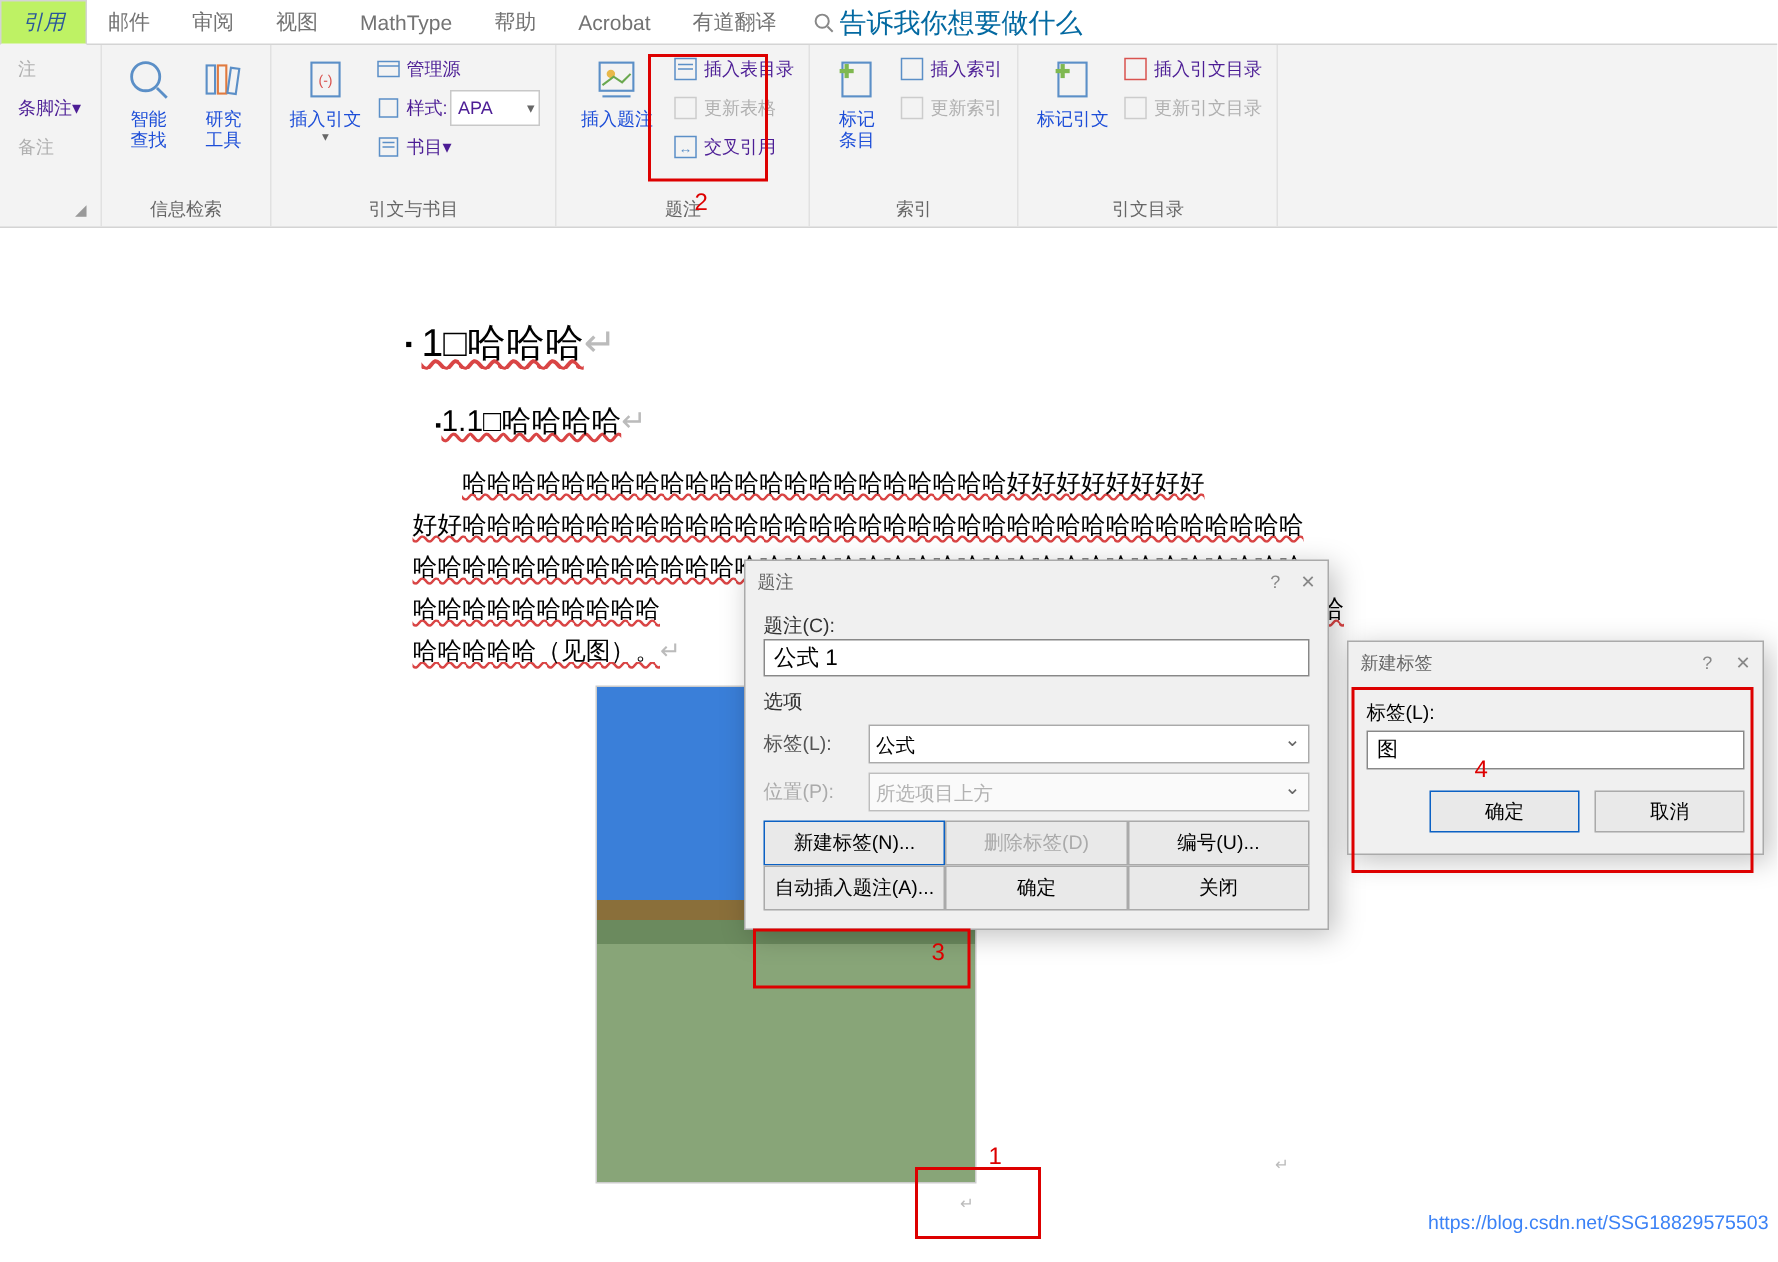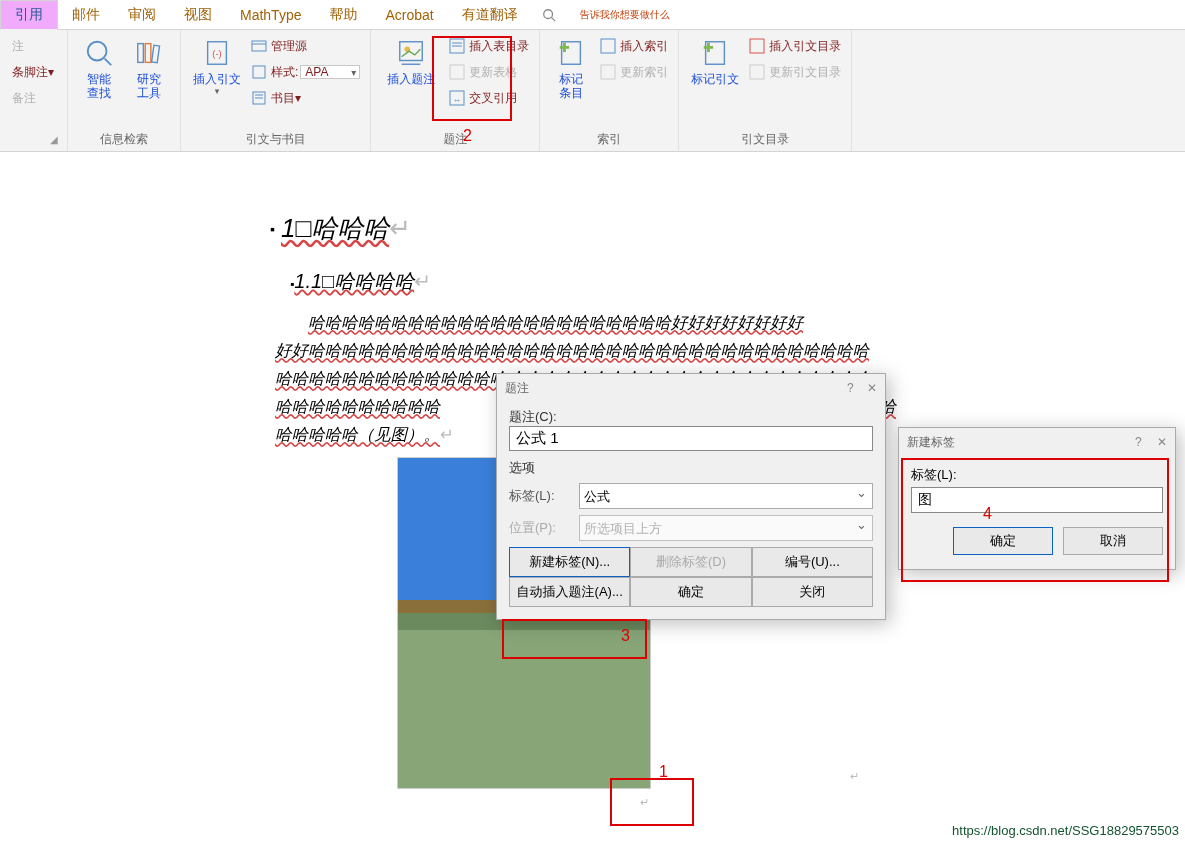--- a/index.html
+++ b/index.html
@@ -1,51 +1,51 @@
 <!DOCTYPE html>
 <html><head>
 <meta charset="utf-8">
 <style>
 * { box-sizing: border-box; font-family: "Microsoft YaHei", "Segoe UI", sans-serif; }
 body { margin: 0; background: #fff; width: 1185px; height: 841px; position: relative; overflow: hidden; }
 
 
 .ribbon-tabs { display: flex; align-items: center; height: 30px; background: #fff; border-bottom: 1px solid #d4d4d4; padding-left: 0; }
-.ribbon-tabs .tab { padding: 5px 14px; font-size: 14px; color: #a16207; cursor: pointer; }
-.ribbon-tabs .tab.active { background: #f0abfc; border: 1px solid #d4d4d4; border-bottom: 1px solid #f3f3f3; color: #2b579a; margin-bottom: -1px; }
-.ribbon-tabs .tellme { display: flex; align-items: center; margin-left: 10px; color: #c2410c; font-size: 10px; gap: 20px; }
+.ribbon-tabs .tab { padding: 5px 14px; font-size: 14px; color: #737373; cursor: pointer; }
+.ribbon-tabs .tab.active { background: #bef264; border: 1px solid #d4d4d4; border-bottom: 1px solid #f3f3f3; color: #2b579a; margin-bottom: -1px; font-style: italic; }
+.ribbon-tabs .tellme { display: flex; align-items: center; margin-left: 10px; color: #0369a1; font-size: 18px; }
 .ribbon-tabs .tellme svg { margin-right: 4px; }
 
 
 .ribbon-body { display: flex; height: 122px; background: #f3f3f3; border-bottom: 1px solid #d4d4d4; }
 .group { border-right: 1px solid #e1e1e1; display: flex; flex-direction: column; justify-content: space-between; padding: 4px 6px 0 6px; }
 .group-title { text-align: center; font-size: 12px; color: #666; padding: 3px 0; }
 .group-content { display: flex; align-items: flex-start; }
 
 .big-btn { display: flex; flex-direction: column; align-items: center; padding: 3px 6px; min-width: 50px; cursor: pointer; position: relative; }
 .big-btn .icon { width: 32px; height: 32px; display: flex; align-items: center; justify-content: center; margin-bottom: 3px; }
 .big-btn .label { font-size: 12px; color: #1d4ed8; text-align: center; line-height: 1.2; }
 .big-btn .chev { font-size: 9px; color: #666; }
 
 .small-stack { display: flex; flex-direction: column; gap: 2px; }
-.small-btn { display: flex; align-items: center; padding: 2px 4px; font-size: 12px; color: #7f1d1d; cursor: pointer; height: 24px; }
+.small-btn { display: flex; align-items: center; padding: 2px 4px; font-size: 12px; color: #4c1d95; cursor: pointer; height: 24px; }
 .small-btn.disabled { color: #b0b0b0; }
 .small-btn .sicon { width: 16px; height: 16px; margin-right: 4px; display:flex;align-items:center;justify-content:center; }
-.combo { border: 1px solid #c8c8c8; background: #fff; height: 14px; font-size: 12px; padding: 0 18px 0 4px; position: relative; display:inline-flex; align-items:center; margin-left:2px; width:60px; }
+.combo { border: 1px solid #c8c8c8; background: #fff; height: 24px; font-size: 12px; padding: 0 18px 0 4px; position: relative; display:inline-flex; align-items:center; margin-left:2px; width:60px; }
 .combo::after { content:"▾"; position:absolute; right:3px; font-size:10px; color:#666; }
 .dialog-launcher { position:absolute; right:3px; bottom:3px; width:14px; height:14px; font-size:10px; color:#999; cursor:pointer; }
 
 
 .doc-area { position: absolute; top: 166px; left: 140px; right: 0; bottom: 0; background: #fff; }
 .doc-page { padding: 0; font-size: 16.5px; line-height: 1.7; color: #000; font-family: "SimSun", serif; }
 .heading1 { font-size: 26px; margin-left: 130px; margin-top: 40px; }
 .heading1 .bullet { font-size: 14px; vertical-align: middle; margin-right: 6px; }
 .heading2 { font-size: 20px; margin-left: 150px; margin-top: 14px; }
 .para { margin: 10px 135px 0 135px; text-indent: 2em; }
-.wavy { text-decoration: underline wavy #d94545; text-decoration-skip-ink: none; font-style: italic; }
+.wavy { text-decoration: underline wavy #d94545; text-decoration-skip-ink: none; }
 
 .image-block { width: 252px; height: 330px; margin: 10px 0 0 258px; background: linear-gradient(#3a7fd9 0%, #3a7fd9 43%, #8a6f3a 43%, #8a6f3a 47%, #6b8a5e 47%, #6b8a5e 52%, #88a578 52%, #88a578 100%); outline:1px solid #ccc; }
 
 
 .dialog1 { position: absolute; left: 496px; top: 373px; width: 390px; background: #f0f0f0; border: 1px solid #aaa; box-shadow: 4px 4px 18px rgba(0,0,0,0.25); }
 .dialog1 .titlebar { display:flex; justify-content:space-between; align-items:center; height:28px; padding:0 8px; font-size:12px; color:#666; }
 .dialog1 .titlebar .btns span { margin-left: 10px; cursor:pointer; color:#888; }
 .dialog1 .body { padding: 6px 12px 12px 12px; font-size: 13px; color:#333; }
 .dialog1 .body .row { display:flex; align-items:center; margin: 6px 0; }
 .dialog1 input[type=text] { width:100%; border:1px solid #888; font-size:15px; padding:3px 6px; background:#fff; }
@@ -67,21 +67,21 @@
 .dialog2 .body { padding: 10px 12px 14px 12px; font-size: 13px; }
 .dialog2 input[type=text] { width: 100%; border: 1px solid #888; font-size: 14px; padding: 4px 6px; background: #fff; margin-top: 3px; }
 .dialog2 .btnrow { display:flex; gap:10px; justify-content:flex-end; margin-top:14px; }
 .dialog2 button { width: 100px; height: 28px; font-size: 13px; border: 1px solid #aaa; background: #e9e9e9; cursor: pointer; }
 .dialog2 button.primary { border:1px solid #0b61c4; }
 
 
 .redbox { position: absolute; border: 2px solid #d00; pointer-events: none; }
 .rednum { position: absolute; color: #d00; font-size: 16px; font-family: sans-serif; pointer-events: none; }
 
-.watermark { position: absolute; right: 6px; bottom: 3px; color: #14532d; font-size: 13px; font-family: sans-serif; }
+.watermark { position: absolute; right: 6px; bottom: 19px; color: #3b82f6; font-size: 13px; font-family: sans-serif; }
 
 
 svg { display:block; }
 </style>
 </head>
 <body>
 
 <div class="ribbon-tabs">
   <div class="tab active">引用</div>
   <div class="tab">邮件</div>

